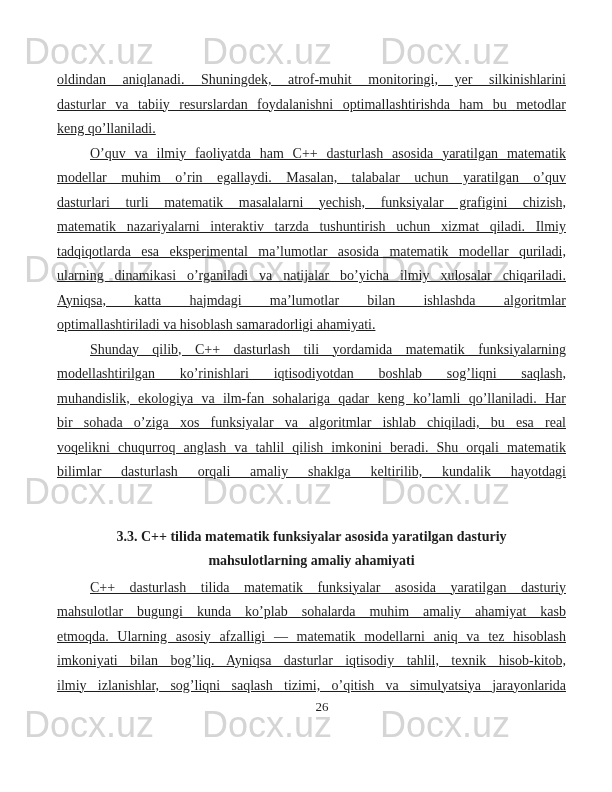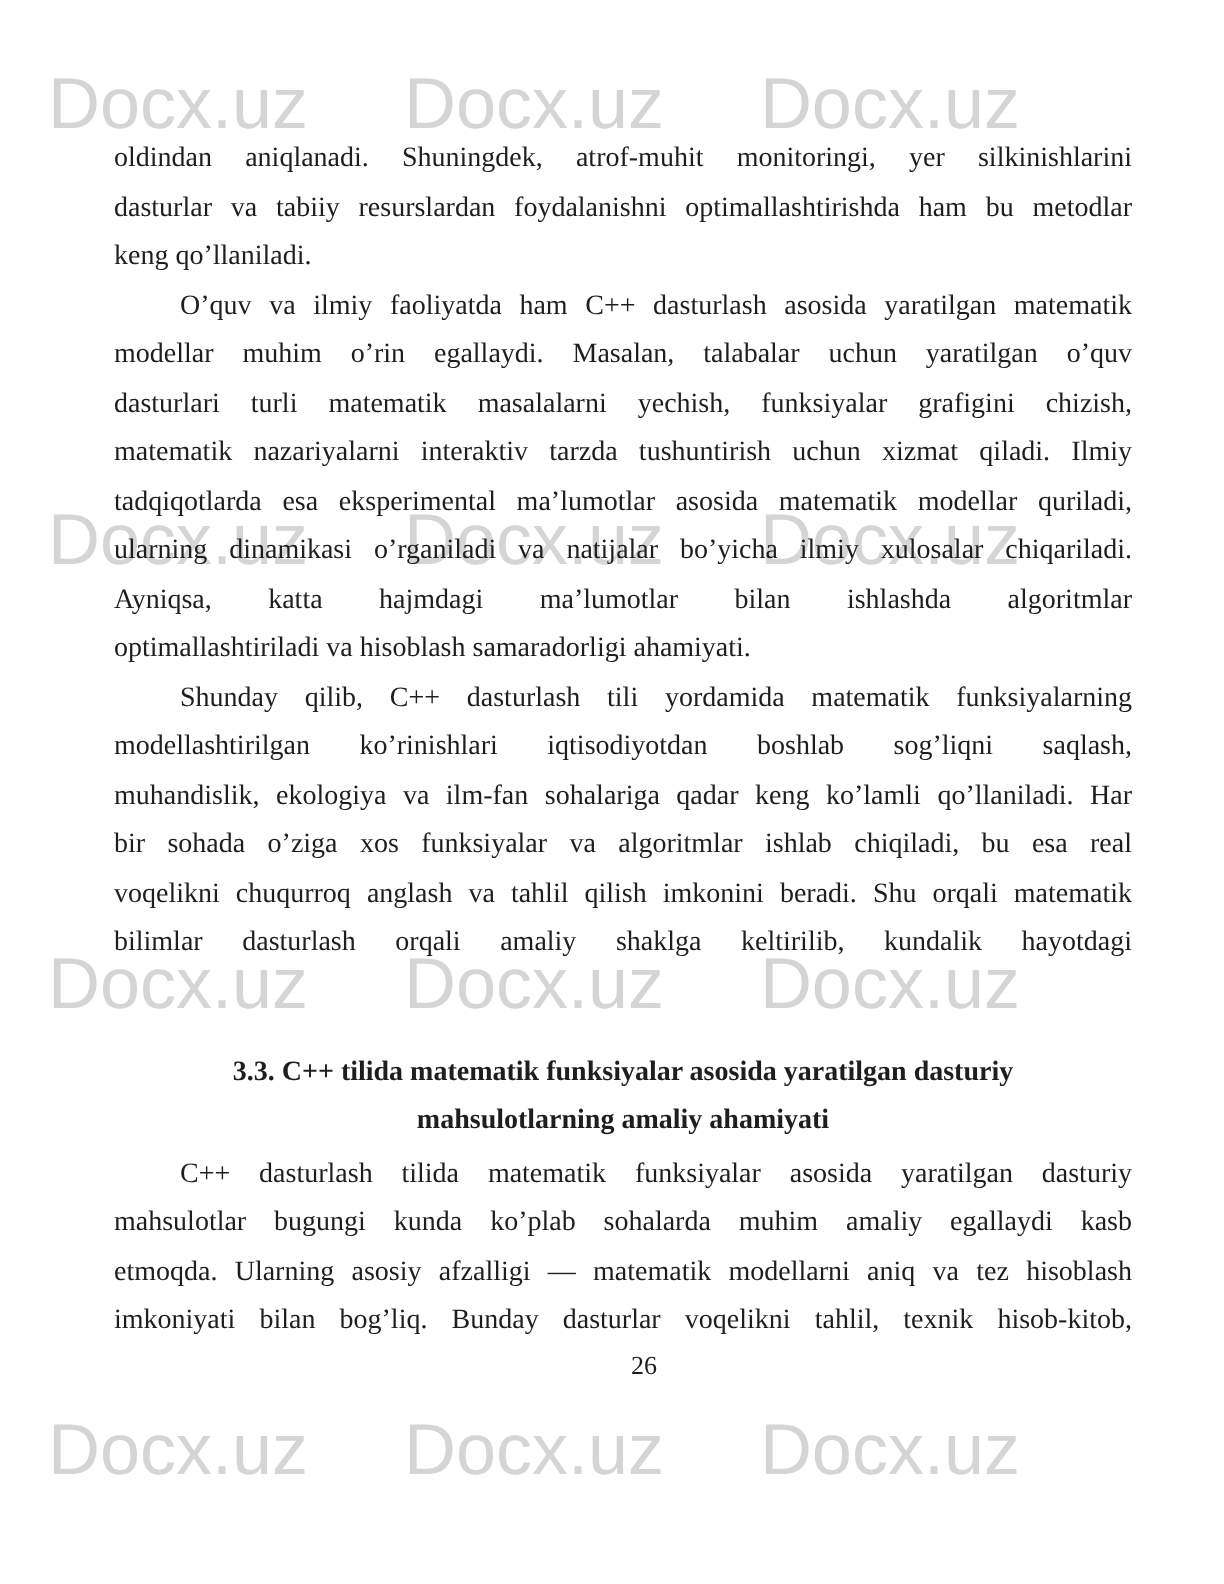--- a/index.html
+++ b/index.html
@@ -41,20 +41,21 @@
     z-index: 1;
     color: #1e1e1e;
     font-size: 14px;
     line-height: 24.5px;
   }
   .line {
     height: 24.5px;
     text-align: justify;
     text-align-last: justify;
     white-space: normal;
+    text-decoration: underline;
   }
   .line.el { text-align: left; text-align-last: left; }
   .line.ind { text-indent: 33px; }
   .hline {
     height: 24.5px;
     font-weight: bold;
     text-align: center;
     text-align-last: center;
   }
   .hline.first { margin-top: 40px; }
@@ -112,20 +113,21 @@
     <div class="line">modellashtirilgan ko’rinishlari iqtisodiyotdan boshlab sog’liqni saqlash,</div>
     <div class="line">muhandislik, ekologiya va ilm-fan sohalariga qadar keng ko’lamli qo’llaniladi. Har</div>
     <div class="line">bir sohada o’ziga xos funksiyalar va algoritmlar ishlab chiqiladi, bu esa real</div>
     <div class="line">voqelikni chuqurroq anglash va tahlil qilish imkonini beradi. Shu orqali matematik</div>
     <div class="line">bilimlar dasturlash orqali amaliy shaklga keltirilib, kundalik hayotdagi</div>
 
     <div class="hline first">3.3. C++ tilida matematik funksiyalar asosida yaratilgan dasturiy</div>
     <div class="hline">mahsulotlarning amaliy ahamiyati</div>
 
     <div class="line ind after-heading">C++ dasturlash tilida matematik funksiyalar asosida yaratilgan dasturiy</div>
-    <div class="line">mahsulotlar bugungi kunda ko’plab sohalarda muhim amaliy egallaydi kasb</div>
+    <div class="line">mahsulotlar bugungi kunda ko’plab sohalarda muhim amaliy ahamiyat kasb</div>
     <div class="line">etmoqda. Ularning asosiy afzalligi — matematik modellarni aniq va tez hisoblash</div>
-    <div class="line">imkoniyati bilan bog’liq. Bunday dasturlar voqelikni tahlil, texnik hisob-kitob,</div>
+    <div class="line">imkoniyati bilan bog’liq. Ayniqsa dasturlar iqtisodiy tahlil, texnik hisob-kitob,</div>
+    <div class="line">ilmiy izlanishlar, sog’liqni saqlash tizimi, o’qitish va simulyatsiya jarayonlarida</div>
 
     <div class="page-footer">26</div>
   </div>
 
 </div>
 
 </body></html>

